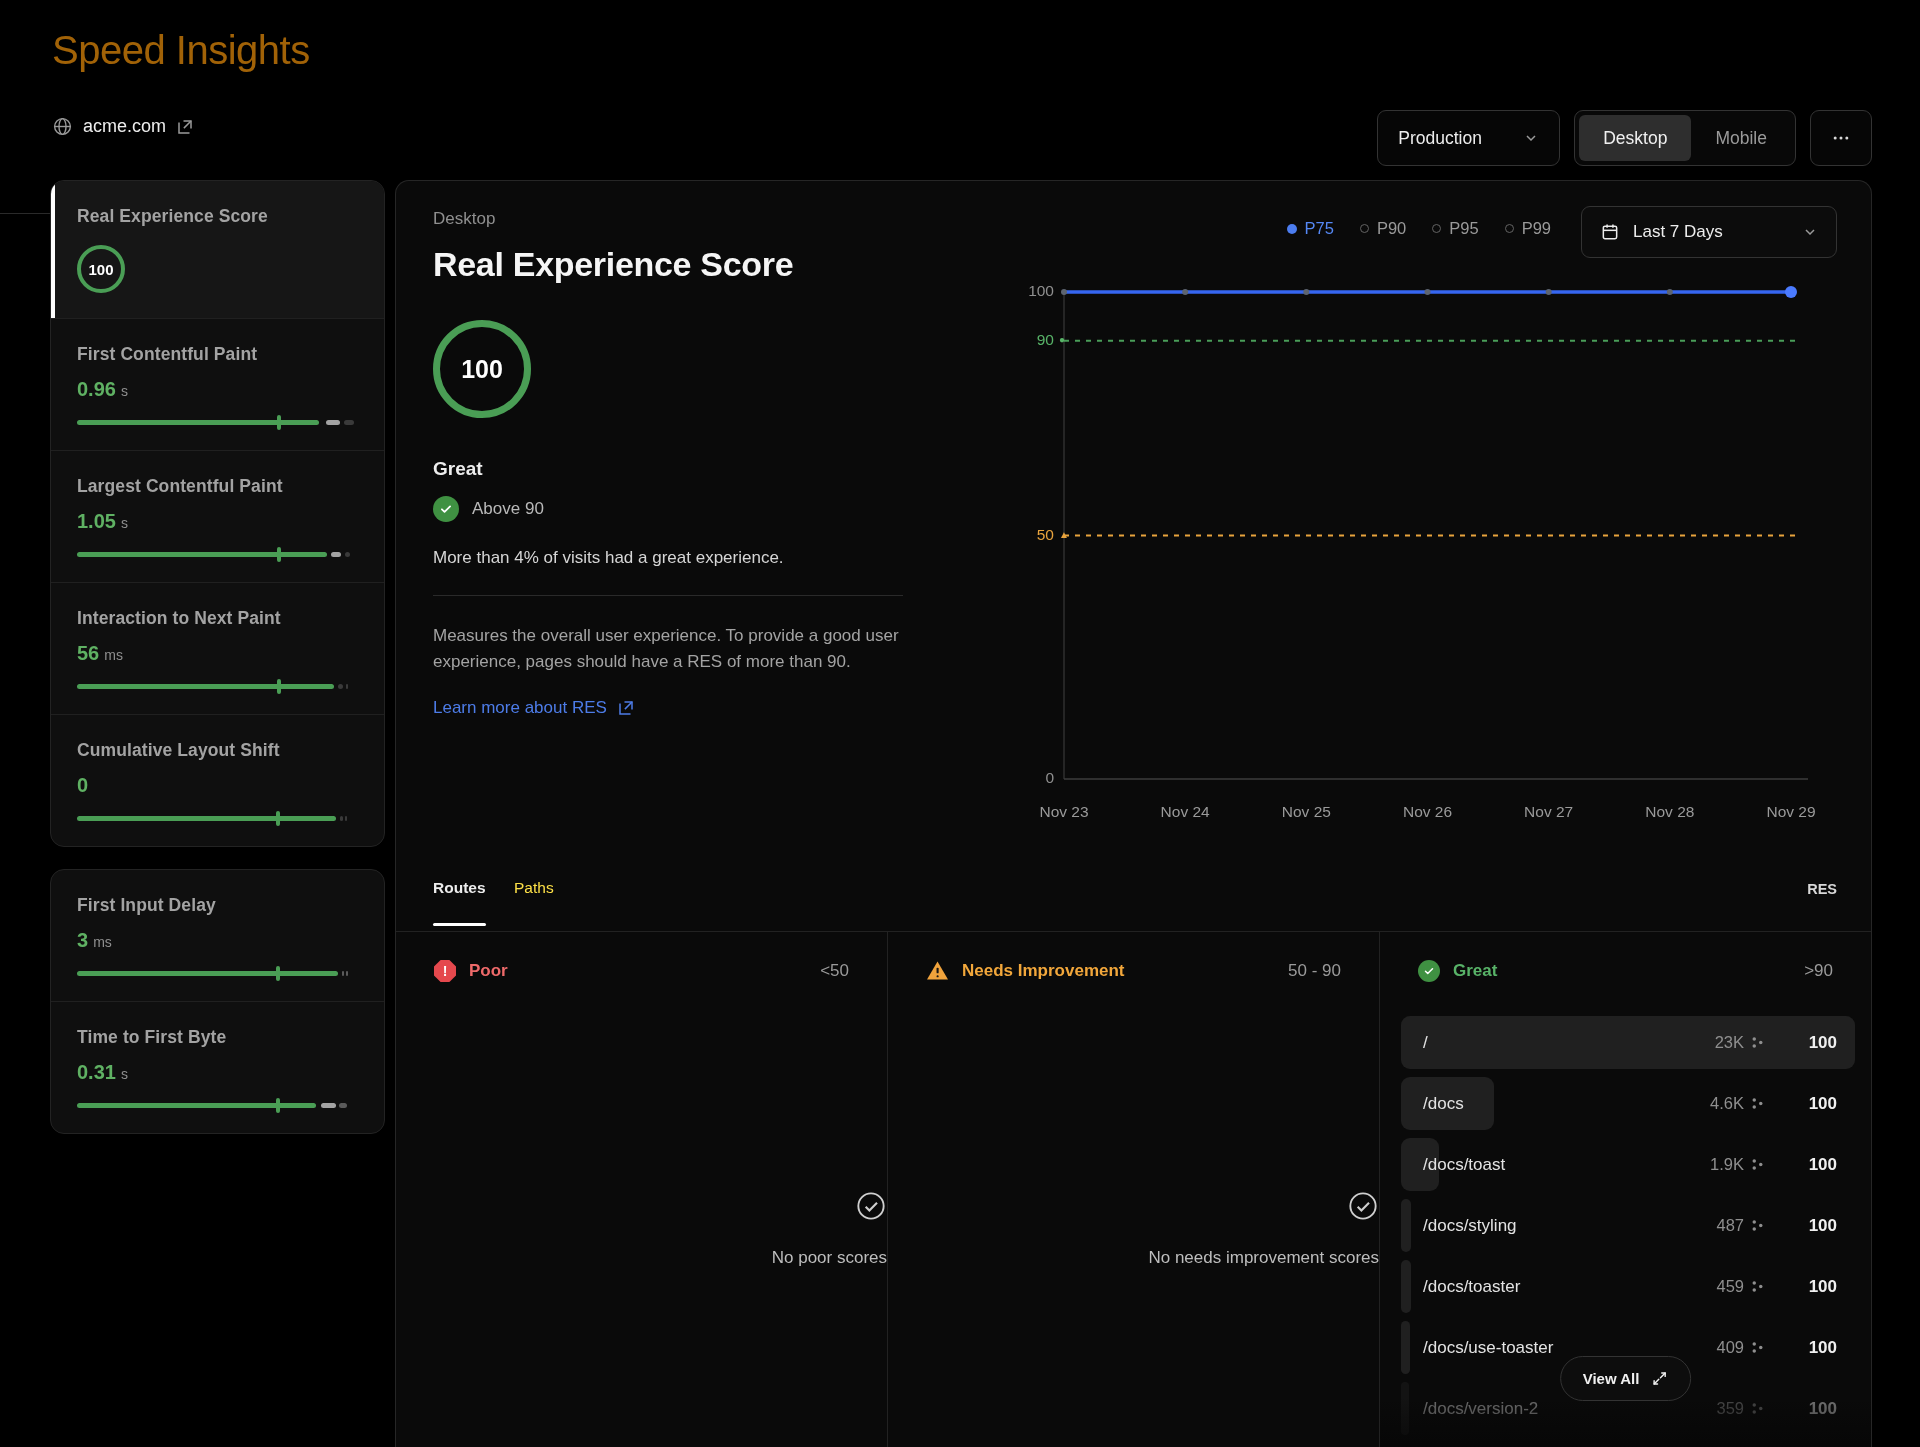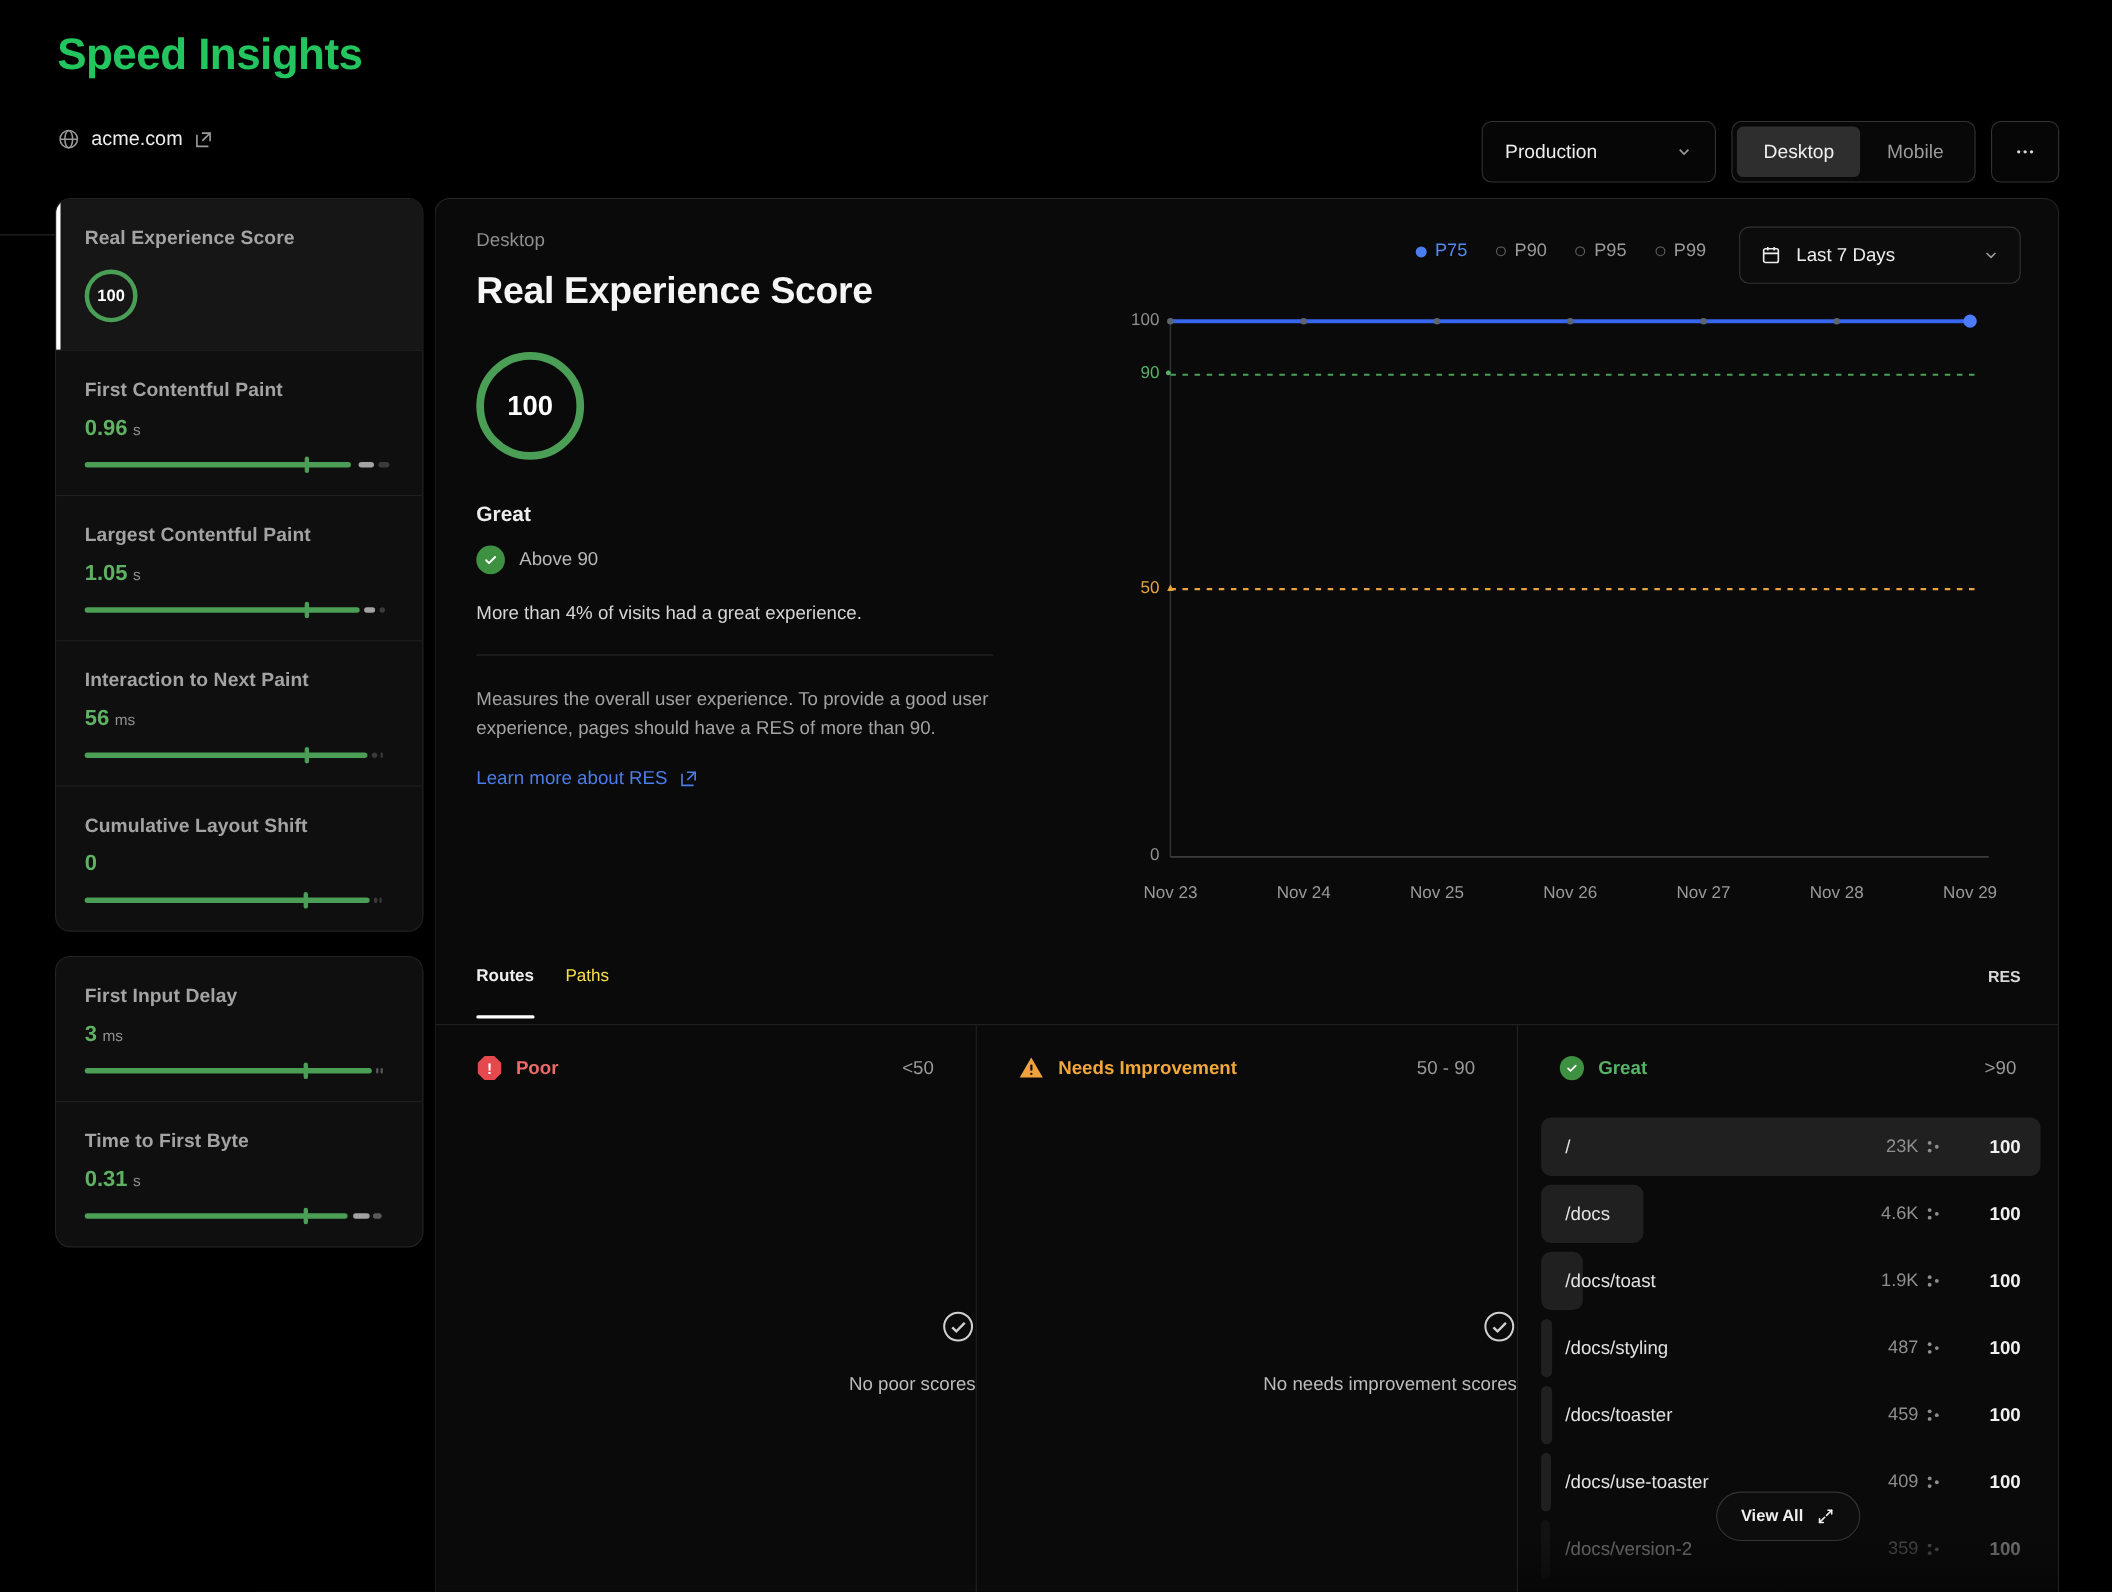--- a/index.html
+++ b/index.html
@@ -1,24 +1,24 @@
 <!DOCTYPE html>
 <html><head>
 <meta charset="utf-8">
 <style>
   * { margin:0; padding:0; box-sizing:border-box; }
   html,body { width:1920px; height:1447px; overflow:hidden; }
   body { background:#000; font-family:"Liberation Sans", sans-serif; color:#ededed; position:relative; }
 
   
-  .page-title { position:absolute; left:52px; top:28px; font-size:40px; font-weight:700; letter-spacing:-0.5px; color:#22c55e; }
+  .page-title { position:absolute; left:52px; top:28px; font-size:40px; font-weight:400; letter-spacing:-0.5px; color:#a16207; }
   .site-row { position:absolute; left:52px; top:116px; display:flex; align-items:center; gap:10px; font-size:18px; font-weight:500; color:#ededed; }
   .toolbar { position:absolute; top:110px; right:48px; display:flex; gap:14px; align-items:center; }
   .btn { display:flex; align-items:center; background:#060606; border:1px solid #333; border-radius:9px; height:56px; color:#ededed; font-size:17.5px; cursor:pointer; }
-  .env-btn { width:213px; justify-content:space-between; padding:0 20px;gap:32px; }
+  .env-btn { width:183px; justify-content:space-between; padding:0 20px;gap:32px; }
   .seg { display:flex; align-items:center; background:#080808; border:1px solid #333; border-radius:9px; height:56px; padding:4px; }
   .seg-item { height:46px; display:flex; align-items:center; padding:0 24px; border-radius:6px; font-size:17.5px; color:#9a9a9a; cursor:pointer; }
   .seg-item.active { background:#2e2e2e; color:#f0f0f0; }
   .more-btn { width:62px; justify-content:center; }
   .left-line { position:absolute; left:0; top:213px; width:50px; height:1px; background:#2a2a2a; }
 
   
   .sidebar { position:absolute; left:50px; top:180px; width:335px; }
   .group { background:#0f0f0f; border:1px solid #232323; border-radius:14px; overflow:hidden; }
   .group + .group { margin-top:22px; }

